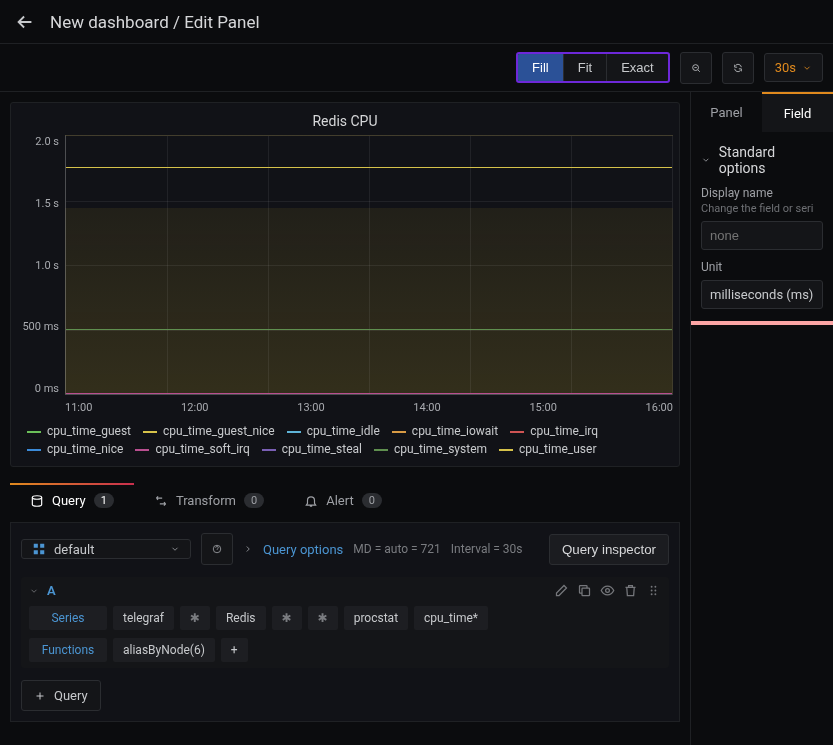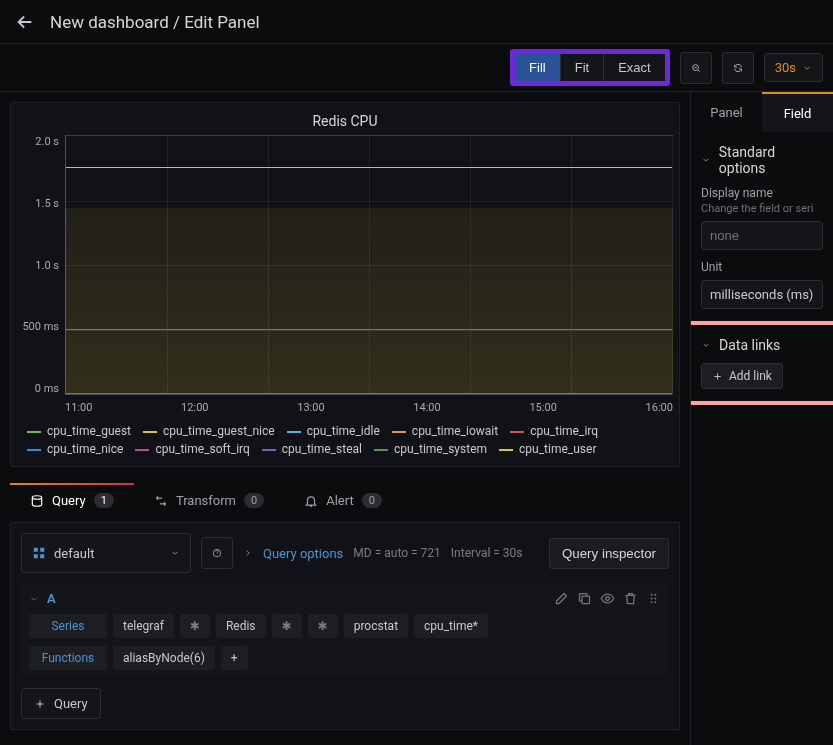--- a/index.html
+++ b/index.html
@@ -1,21 +1,21 @@
 <!DOCTYPE html>
 <html><head>
   <meta charset="utf-8">
   <style>
     * { margin:0; padding:0; box-sizing:border-box; }
     body { width:833px; height:745px; background:#0b0c0e; color:#c7c9cc; font-family:-apple-system,BlinkMacSystemFont,"Segoe UI",Roboto,sans-serif; font-size:13px; overflow:hidden; }
     .topbar { height:44px; display:flex; align-items:center; gap:14px; padding:0 14px; border-bottom:1px solid #1f2124; }
     .topbar .back { width:22px; height:22px; cursor:pointer; }
     .topbar .title { font-size:17px; color:#d6d7d9; }
     .toolbar { height:48px; display:flex; align-items:center; justify-content:flex-end; gap:10px; padding:0 10px; border-bottom:1px solid #1f2124; }
-    .seg { display:flex; border:5px solid #6d28d9; border-radius:3px; overflow:hidden; background:#141518; }
+    .seg { display:flex; border:2px solid #6d28d9; border-radius:3px; overflow:hidden; background:#141518; }
     .seg button { background:transparent; border:none; color:#c7c9cc; padding:6px 14px; font-size:13px; border-right:1px solid #2b2d31; cursor:pointer; }
     .seg button:last-child { border-right:none; }
     .seg button.active { background:#2b5197; color:#fff; }
     .tbbtn { display:flex; align-items:center; gap:6px; background:#141518; border:1px solid #2b2d31; border-radius:3px; padding:6px 10px; color:#c7c9cc; cursor:pointer; font-size:13px; }
     .iconbtn { width:32px; height:32px; display:flex; align-items:center; justify-content:center; }
     .refresh-rate { color:#e08a1e; }
     .main-row { display:flex; height:calc(100% - 92px); }
     .left-col { width:690px; padding:10px; display:flex; flex-direction:column; overflow:hidden; }
     .right-col { flex:1; border-left:1px solid #1f2124; display:flex; flex-direction:column; }
     .panel-box { background:#111217; border:1px solid #1f2124; border-radius:3px; padding:10px 6px; min-height:352px; }
@@ -29,21 +29,21 @@
     .xaxis { display:flex; justify-content:space-between; font-size:11px; color:#a8aaaf; margin:6px 0 0 48px; }
     .legend { display:flex; flex-wrap:wrap; gap:4px 12px; margin:10px 0 0 10px; font-size:12px; }
     .legend span.sw { display:inline-block; width:14px; height:2px; vertical-align:middle; margin-right:6px; }
     .tabs { display:flex; margin-top:16px; }
     .tab { display:flex; align-items:center; gap:8px; padding:10px 20px; cursor:pointer; color:#9ea0a5; position:relative; }
     .tab.active { color:#fff; }
     .tab.active::before { content:''; position:absolute; top:0; left:0; right:0; height:2px; background:linear-gradient(90deg,#e08a1e,#c92f4d); }
     .tab .count { background:#2b2d31; border-radius:10px; padding:1px 7px; font-size:11px; }
     .query-area { background:#111217; border:1px solid #1f2124; margin-top:4px; padding:10px; display:flex; flex-direction:column; gap:12px; }
     .q-row { display:flex; align-items:center; gap:10px; flex-wrap:wrap; }
-    .ds-picker { display:flex; align-items:center; gap:8px; width:170px; height:40px; padding:0 10px; background:#141518; border:1px solid #2b2d31; border-radius:3px; }
+    .ds-picker { display:flex; align-items:center; gap:8px; width:170px; height:20px; padding:0 10px; background:#141518; border:1px solid #2b2d31; border-radius:3px; }
     .q-opts-label { color:#4b95d2; font-size:13px; }
     .q-meta { color:#7a7c80; font-size:12px; }
     .query-inspector { margin-left:auto; background:#1b1c20; border:1px solid #2b2d31; border-radius:3px; padding:7px 12px; color:#d6d7d9; cursor:pointer; }
     .query-block { background:#141518; border-radius:3px; padding:6px 8px; }
     .qb-head { display:flex; align-items:center; gap:8px; }
     .qb-head .id { color:#4b95d2; font-weight:600; }
     .qb-head .spacer { flex:1; }
     .qb-head svg { cursor:pointer; opacity:.7; }
     .chips { display:flex; flex-wrap:wrap; gap:6px; margin-top:8px; }
     .chip { background:#1d1e22; border-radius:2px; padding:5px 10px; font-size:12px; color:#c7c9cc;text-align:center; }
@@ -264,28 +264,14 @@
             <path d="M6 9l6 6 6-6"></path>
           </svg>
         <span>Standard options</span>
       </div>
       <div class="field-label">Display name</div>
       <div class="field-help">Change the field or seri</div>
       <input class="inp disabled" placeholder="none" style="">
       <div class="field-label">Unit</div>
       <div class="inp">milliseconds (ms)</div>
     </div>
-    <div class="section">
-      <div class="sec-head">
-        <svg width="10" height="10" viewBox="0 0 24 24" fill="none" stroke="#9ea0a5" stroke-width="2">
-            <path d="M6 9l6 6 6-6"></path>
-          </svg>
-        <span>Data links</span>
-      </div>
-      <div class="addlink">
-        <svg width="11" height="11" viewBox="0 0 24 24" fill="none" stroke="#c7c9cc" stroke-width="2">
-            <path d="M12 5v14M5 12h14"></path>
-          </svg>
-        <span>Add link</span>
-      </div>
-    </div>
   </div>
 </div>
 
 </body></html>

